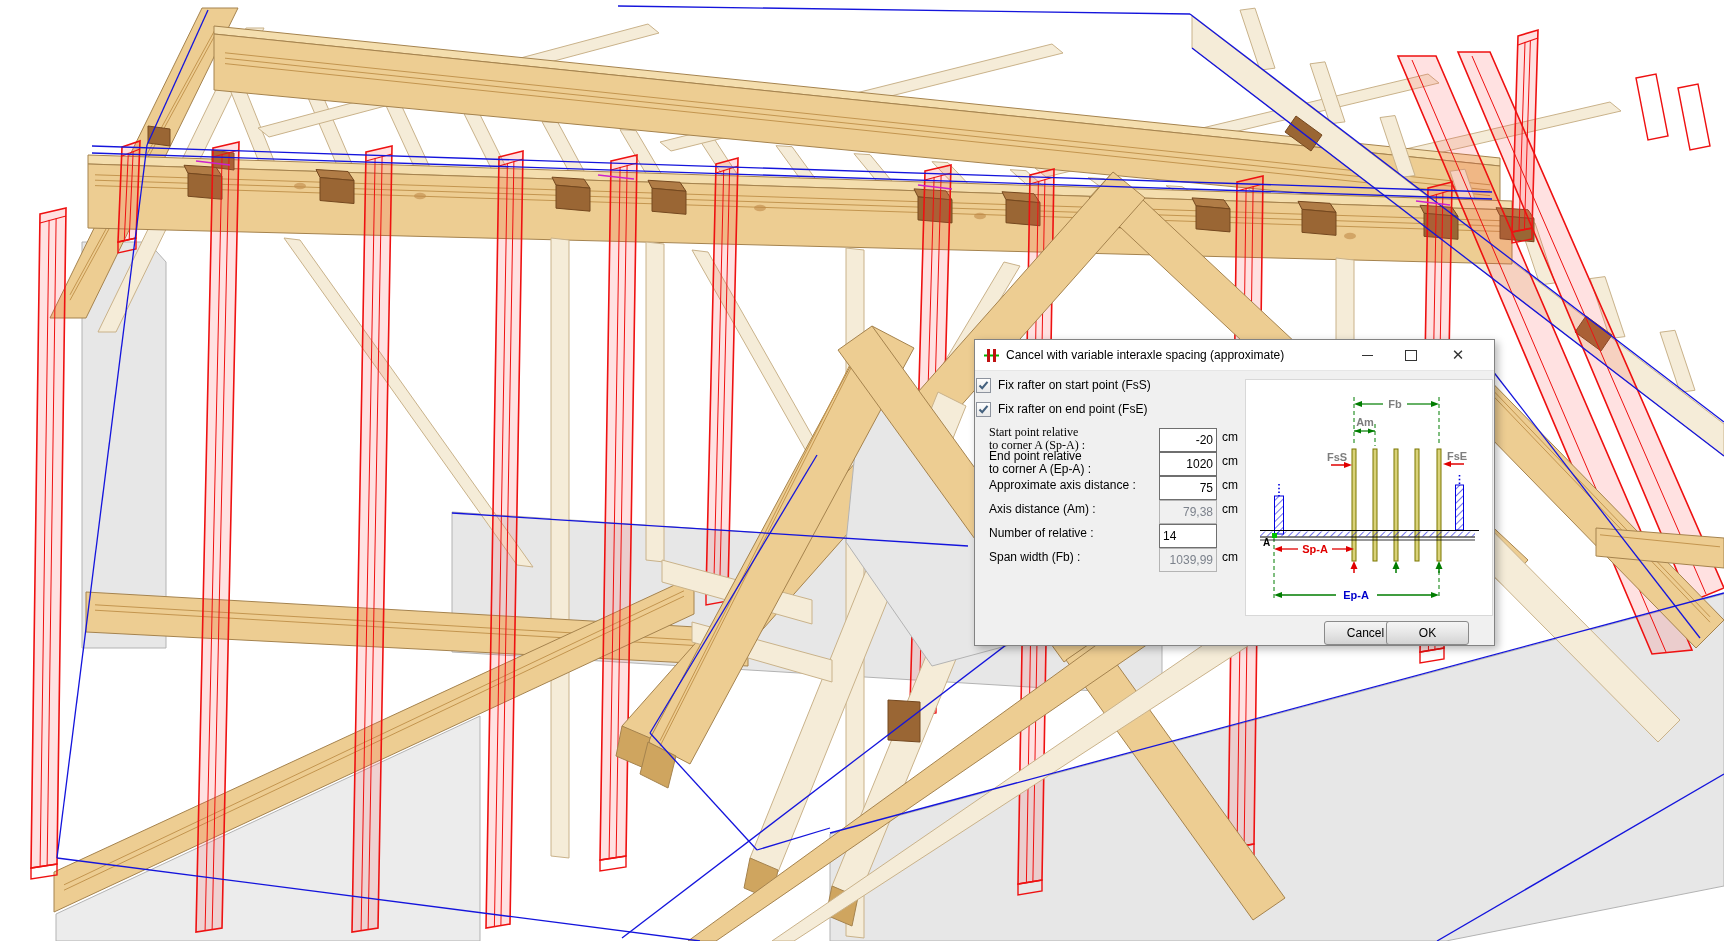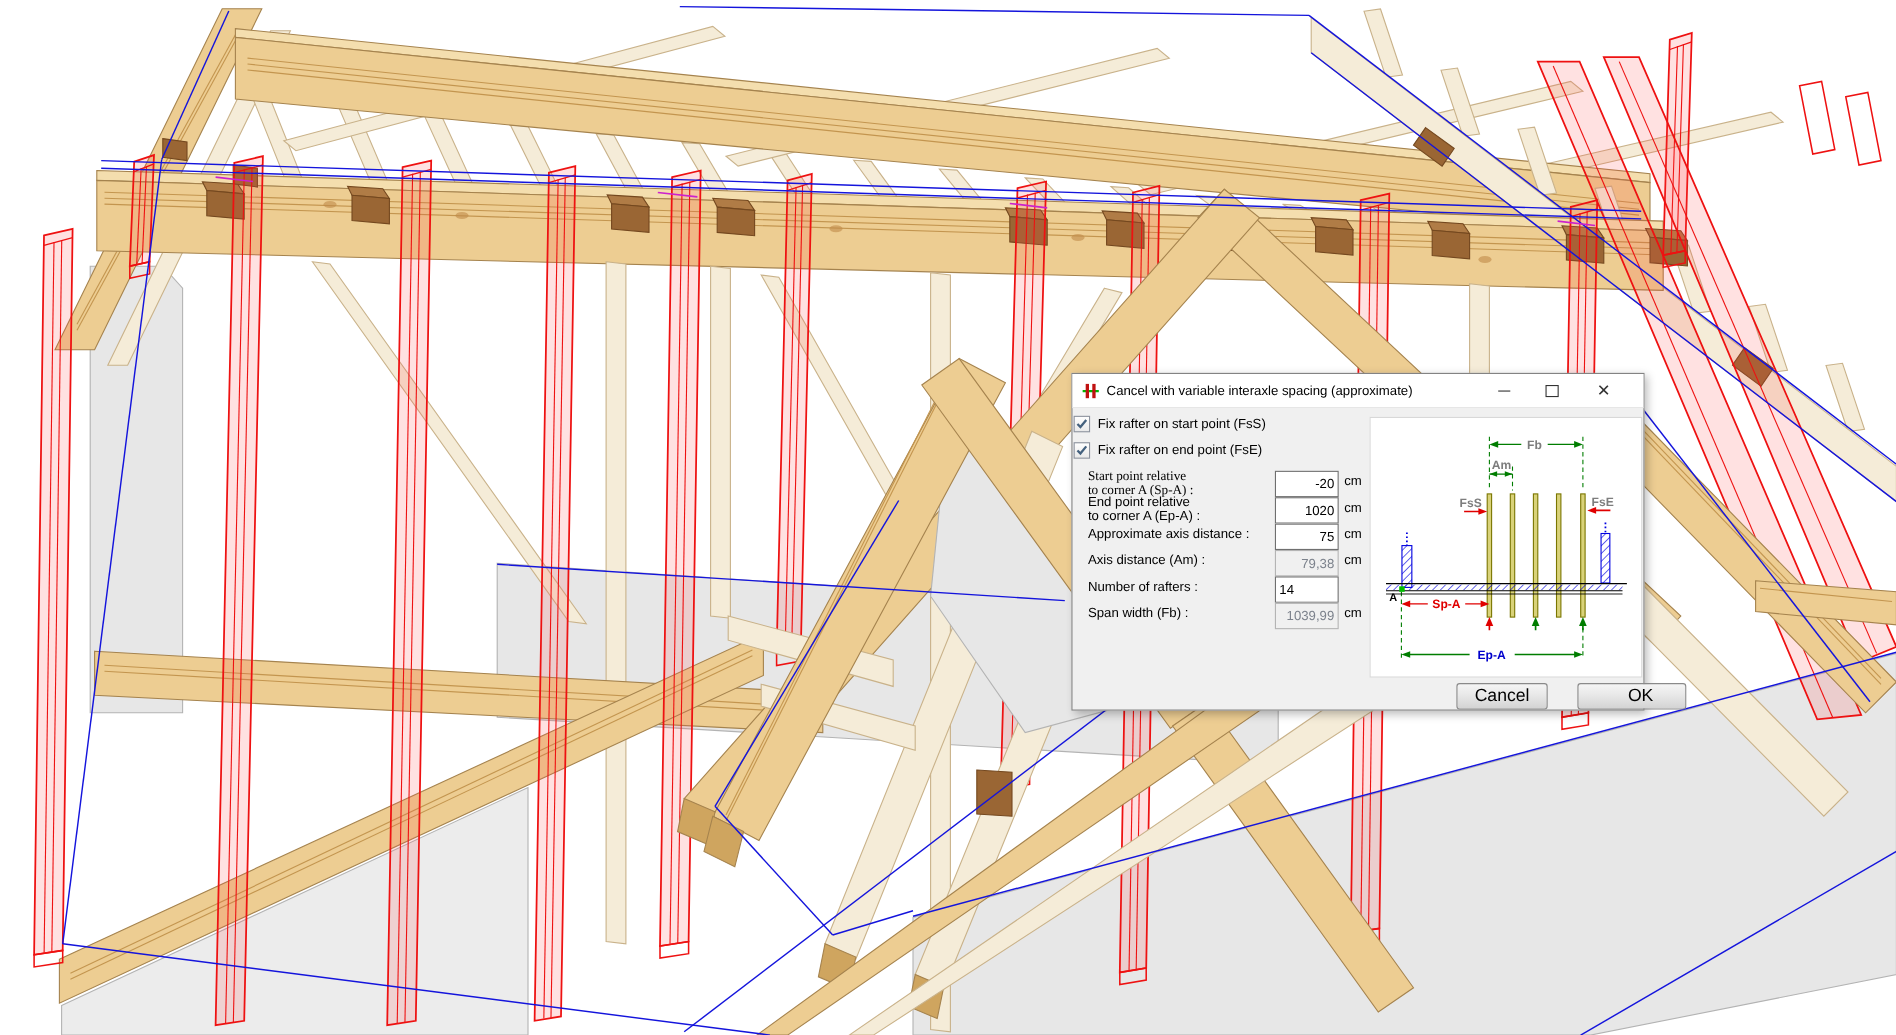--- a/index.html
+++ b/index.html
@@ -24,23 +24,23 @@
   .fldlabel{position:absolute;left:14px;width:168px;font-size:12px;line-height:12.5px;white-space:pre-line;}
   .fld{position:absolute;left:184px;width:50px;height:14px;border:1px solid #6f6f6f;background:#fff;
        font-family:"Liberation Sans",sans-serif;font-size:12px;padding:4px 3px;text-align:right;color:#000;}
   .fld.left{text-align:left;}
   .fld.disabled{background:#f0f0f0;border-color:#b4b4b4;color:#7c828c;}
   .unit{position:absolute;left:247px;font-size:12px;}
 
   #diagram{position:absolute;left:270px;top:39px;width:246px;height:235px;background:#fff;border:1px solid #d8d8d8;}
 
   .pushbtn{position:absolute;top:281px;width:81px;height:22px;background:linear-gradient(#f5f5f5,#e8e8e8 45%,#d3d3d3);
-       border:1px solid #8a8a8a;border-radius:3px;font-family:"Liberation Sans",sans-serif;font-size:16px;color:#000;
+       border:1px solid #8a8a8a;border-radius:3px;font-family:"Liberation Sans",sans-serif;font-size:12px;color:#000;
        display:flex;align-items:center;justify-content:center;}
-  #btn-cancel{left:349px;} #btn-ok{left:459px;padding-left:16px;}
+  #btn-cancel{left:349px;} #btn-ok{left:411px;}
 </style>
 </head>
 <body>
 
 <div id="stage">
 
   <svg id="scene" width="1724" height="941" viewBox="0 0 1724 941">
       <polygon points="82,242 148,242 166,262 166,648 82,648" fill="#e7e7e7" stroke="#b3b3b3" stroke-width="1" opacity="1"></polygon>
       <polygon points="452,512 1162,560 1162,695 452,652" fill="#e7e7e7" stroke="#b3b3b3" stroke-width="1" opacity="1"></polygon>
       <polygon points="830,834 1724,594 1724,886 1446,941 830,941" fill="#e7e7e7" stroke="#b3b3b3" stroke-width="1" opacity="1"></polygon>
@@ -278,21 +278,21 @@
       </div>
       <span class="chk-label">Fix rafter on end point (FsE)</span>
     </div>
 
     <div class="fldlabel" style="top:86px;font-family:Liberation Serif, serif;">Start point relative
 to corner A (Sp-A) :</div>
     <div class="fldlabel" style="top:110px;">End point relative
 to corner A (Ep-A) :</div>
     <div class="fldlabel" style="top:139px;">Approximate axis distance :</div>
     <div class="fldlabel" style="top:163px;">Axis distance (Am) :</div>
-    <div class="fldlabel" style="top:187px;">Number of rafters :</div>
+    <div class="fldlabel" style="top:187px;">Number of relative :</div>
     <div class="fldlabel" style="top:211px;">Span width (Fb) :</div>
 
     <input class="fld" style="top: 88px;" value="-20">
     <input class="fld" style="top: 112px;" value="1020">
     <input class="fld" style="top: 136px;" value="75">
     <input class="fld disabled" style="top: 160px;" value="79,38">
     <input class="fld left" style="top: 184px;" value="14">
     <input class="fld disabled" style="top: 208px;" value="1039,99">
 
     <span class="unit" style="top:90px;">cm</span>

